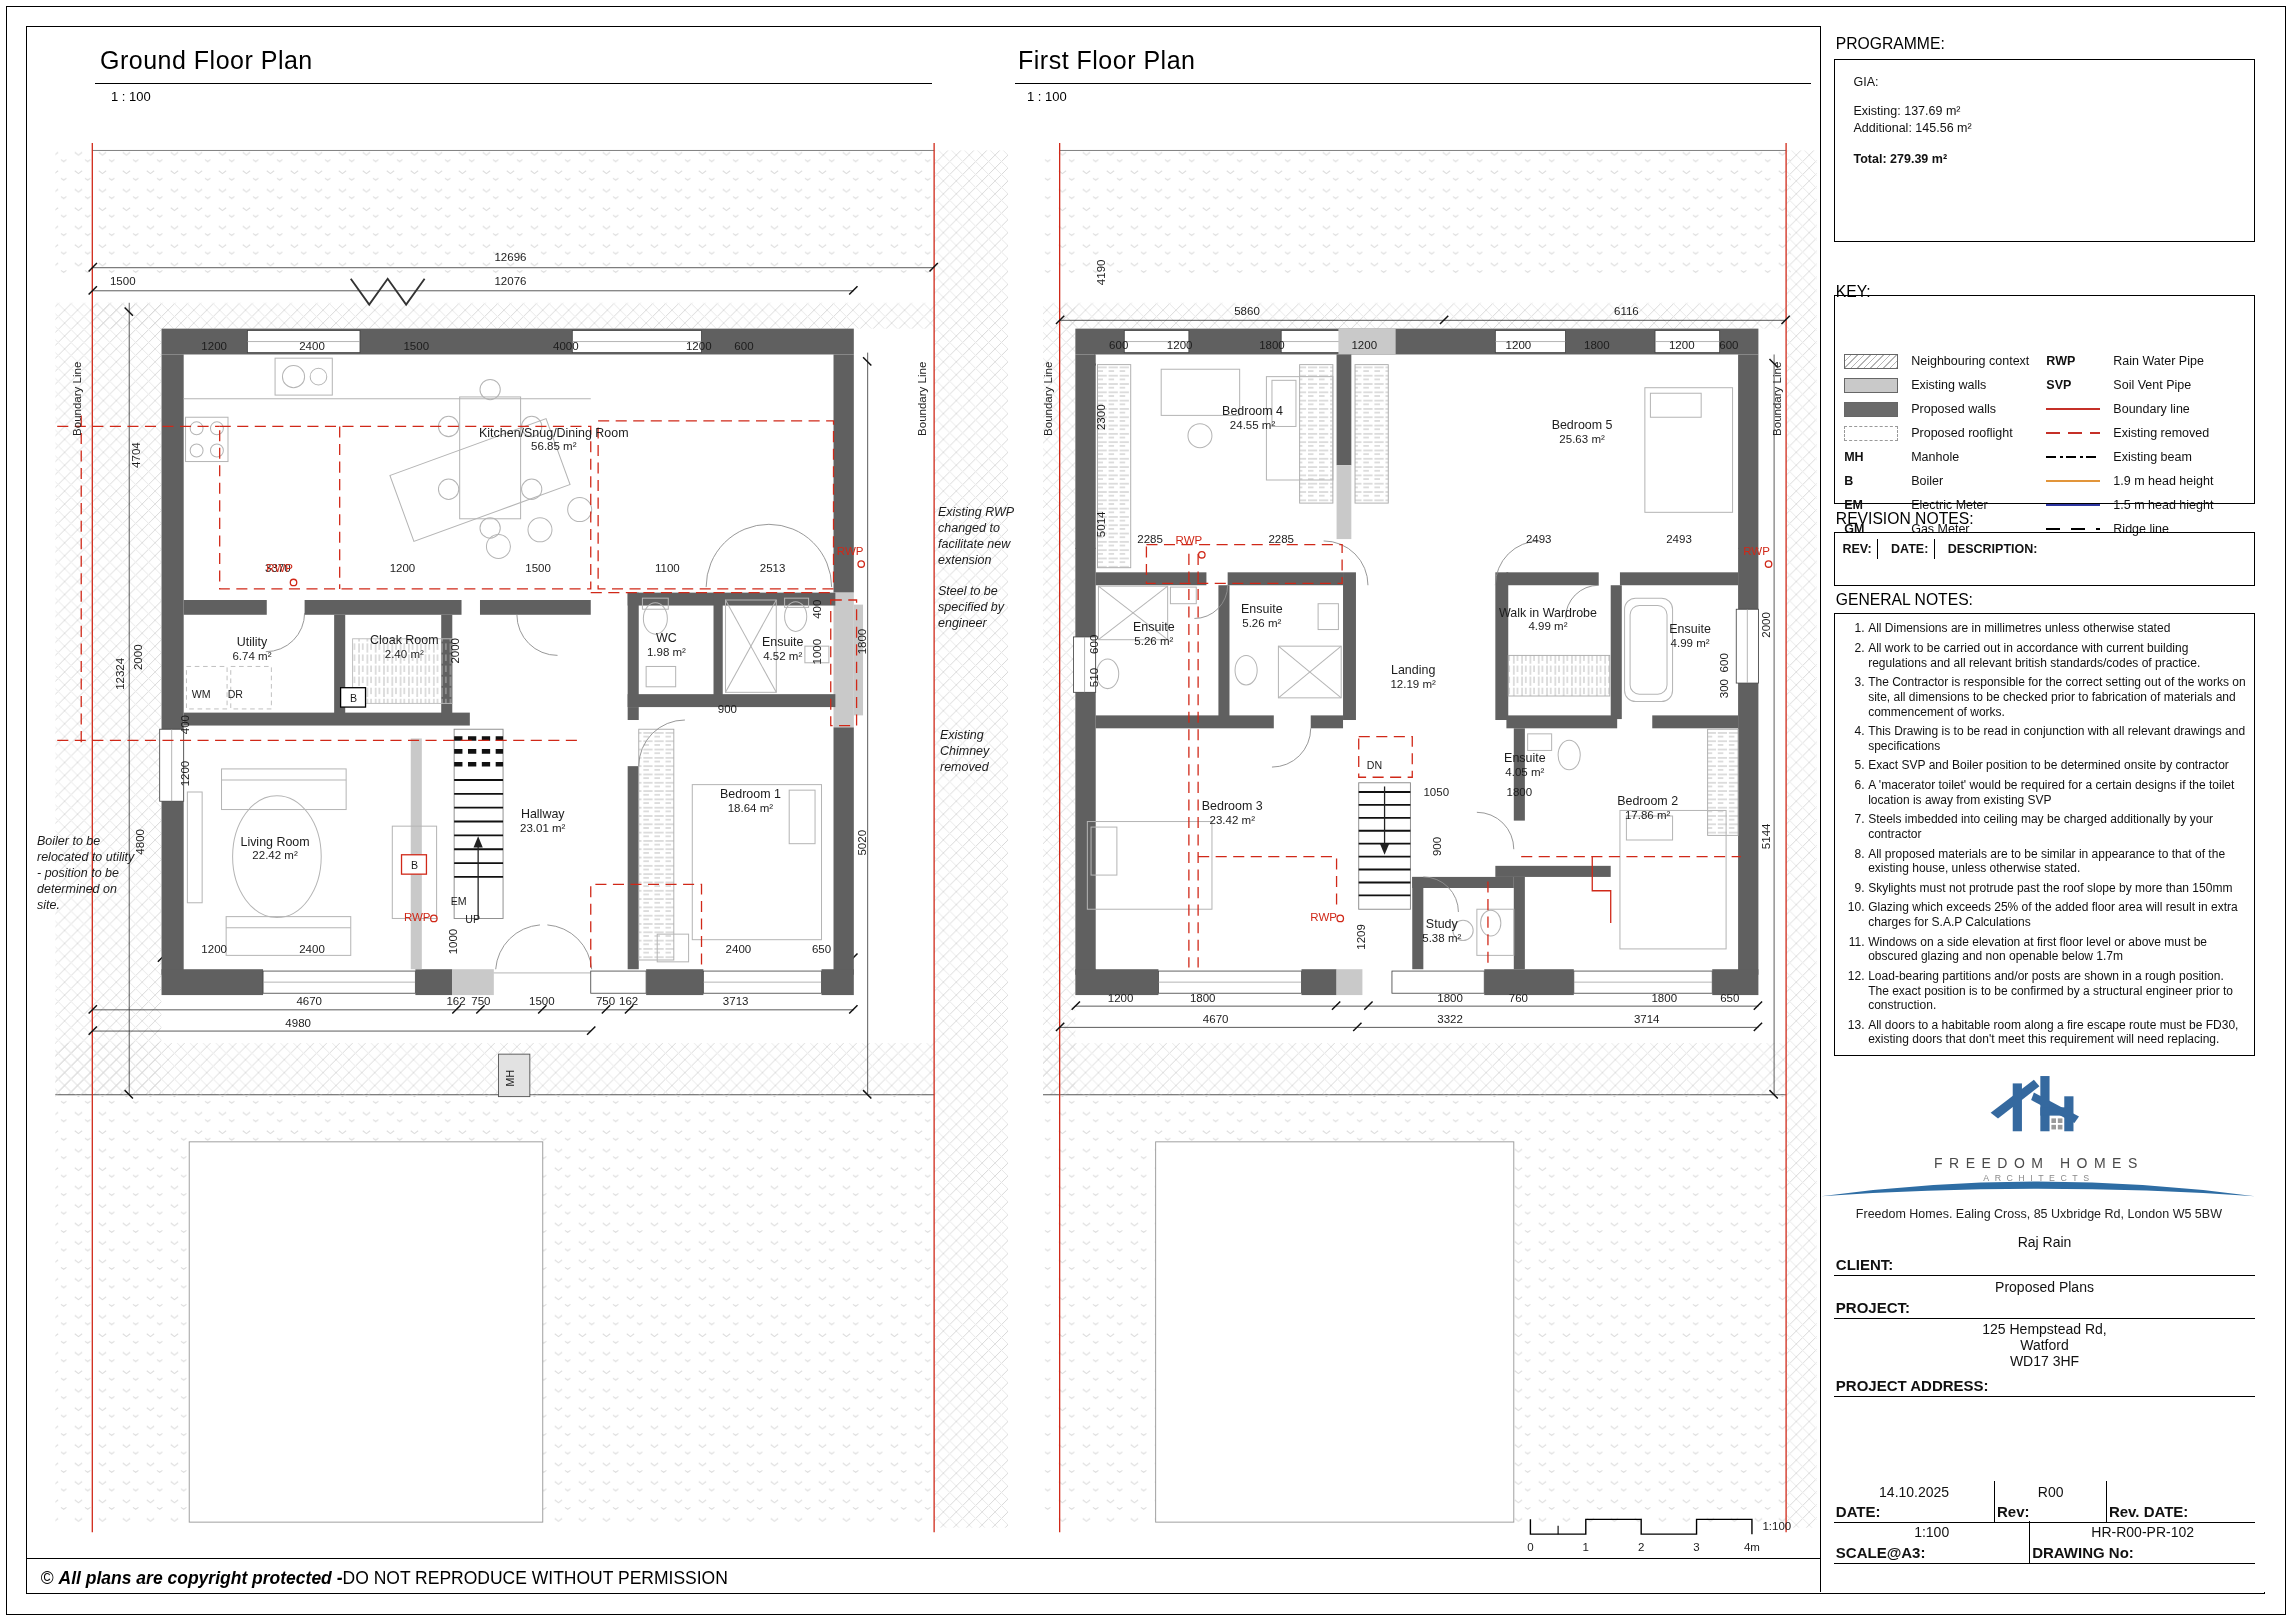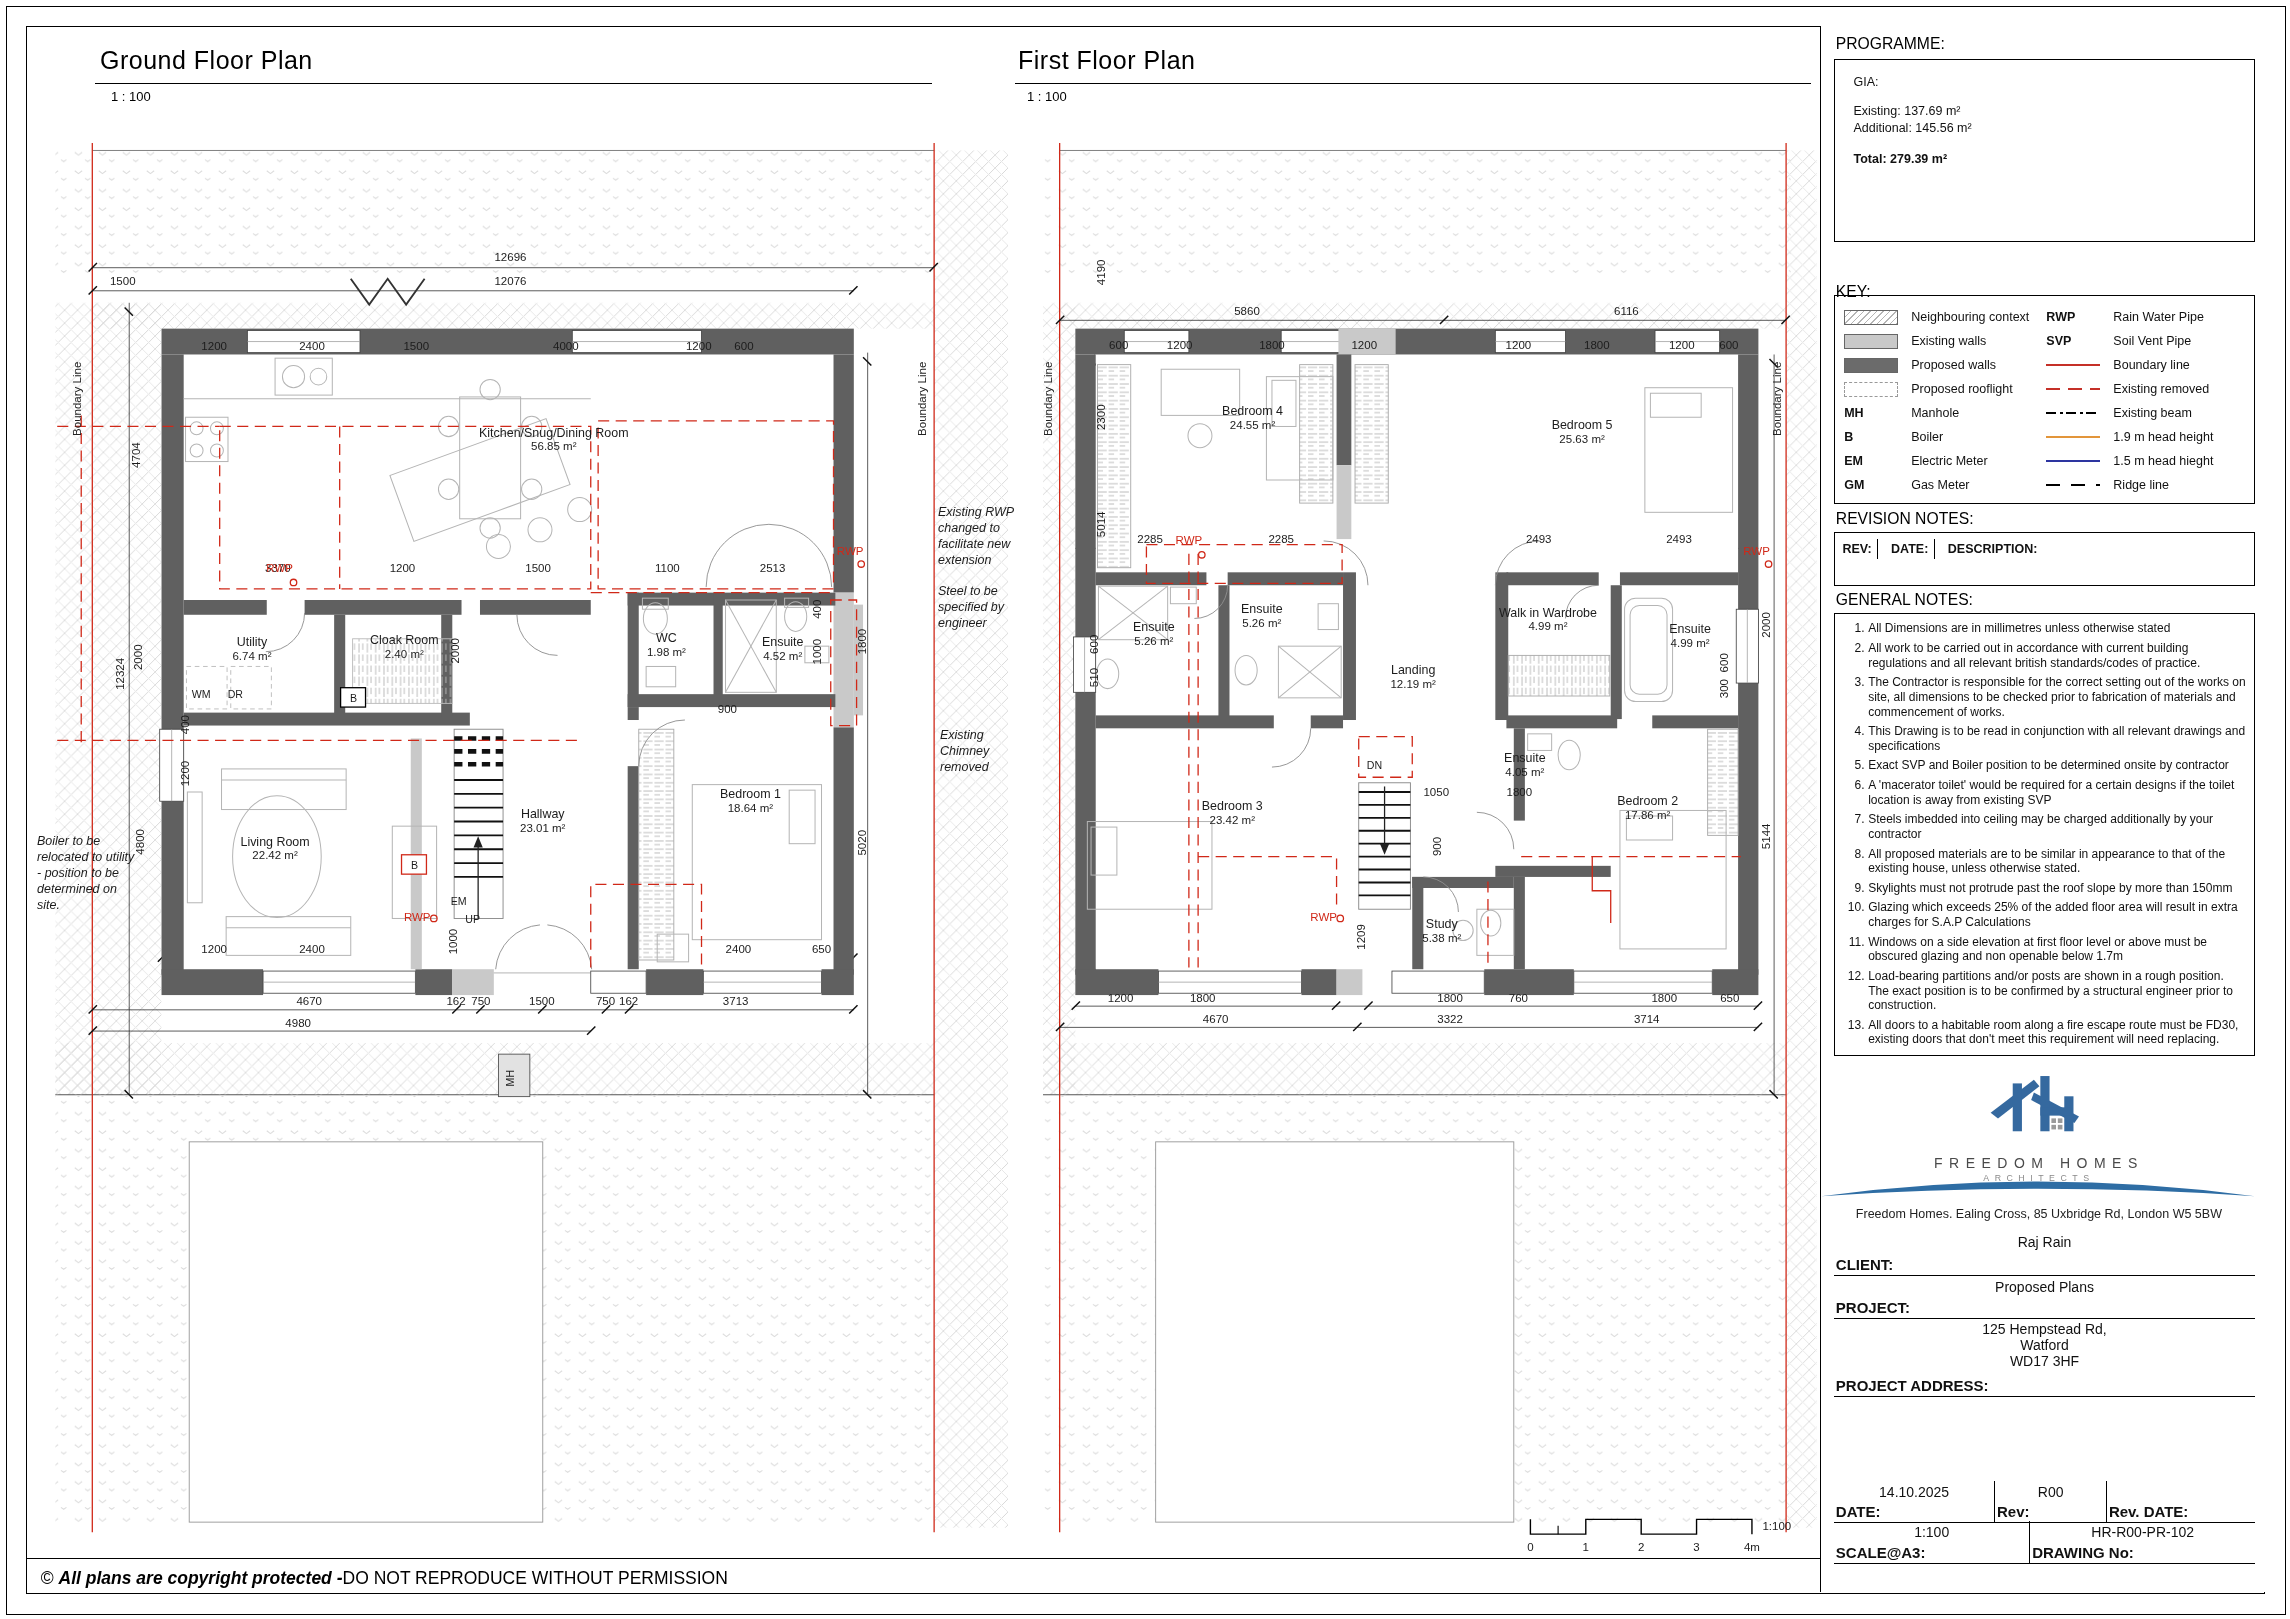--- a/index.html
+++ b/index.html
@@ -33,21 +33,21 @@
   .arc{stroke:#8f8f8f;stroke-width:1;fill:none;}
   .tread{stroke:#111;stroke-width:2;}
   .treadd{stroke:#111;stroke-width:5;stroke-dasharray:9 6;}
   
   .tb{position:absolute;left:1820px;top:26px;width:445px;height:1566px;border-left:1.8px solid #000;z-index:3;background:#fff;}
   .tb-label{position:absolute;left:14.8px;font-size:15.7px;color:#000;}
   .tb-box{position:absolute;left:13px;right:11px;border:1.4px solid #000;}
   .gia-line{font-size:12.5px;margin:0 0 3.7px 0;}
   .gia-total{font-size:12.5px;font-weight:bold;margin-top:16.6px;}
   .key-grid{display:flex;padding:9.2px 5.5px 5.5px 9.2px;}
-  .key-col{flex:1;}
+  .key-col{flex:1;margin-top:44px;}
   .key-row{display:flex;align-items:center;height:24px;}
   .key-sw{width:54px;flex:none;margin-right:13px;}
   .sw-box{height:14.8px;border:0.9px solid #666;box-sizing:border-box;}
   .sw-hatch{background:repeating-linear-gradient(135deg,#fff 0 3.7px,#b5b5b5 3.7px 4.6px);}
   .sw-light{background:#c9c9c9;}
   .sw-dark{background:#6b6b6b;}
   .sw-dashedbox{border:1.4px dashed #999;background:#fff;height:14.8px;box-sizing:border-box;}
   .sw-ln{height:1.8px;}
   .sw-line-red{background:#c53028;}
   .sw-dash-red{background:repeating-linear-gradient(90deg,#c53028 0 14px,transparent 14px 22px);}

